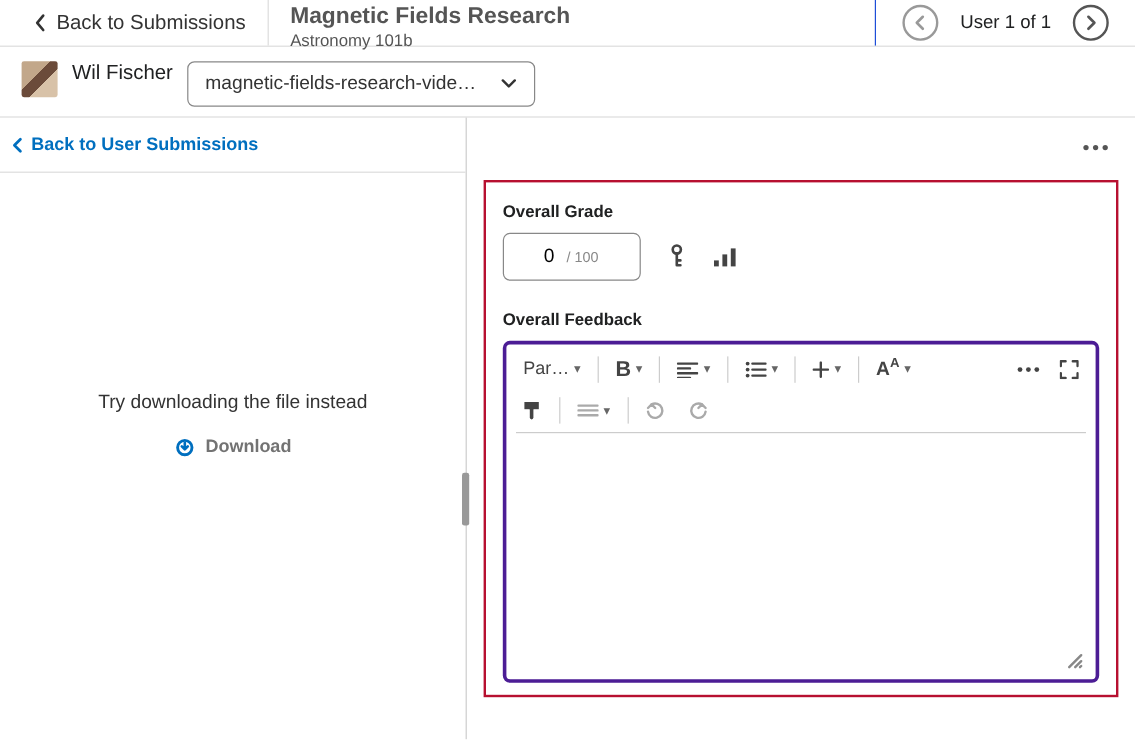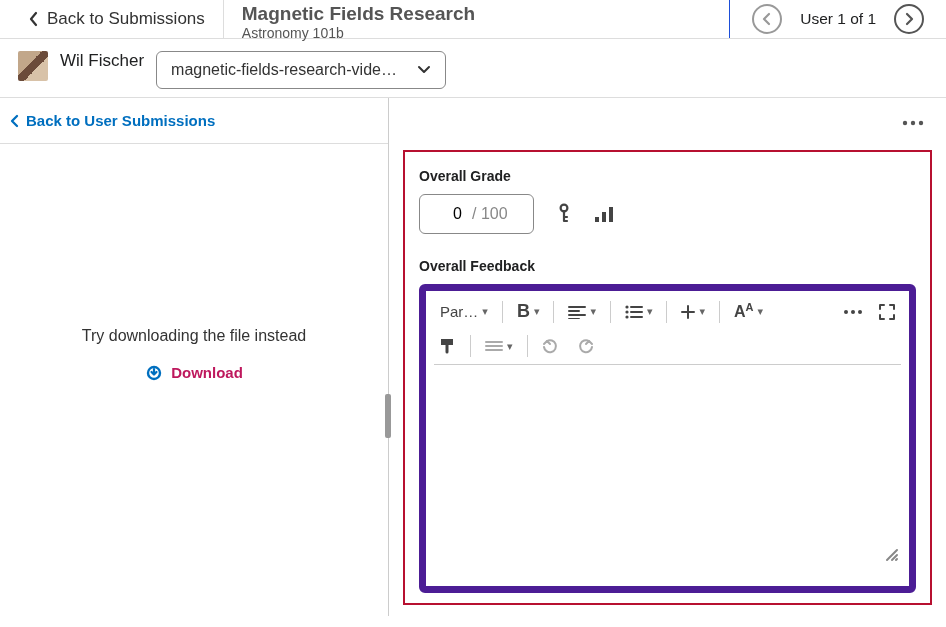--- a/index.html
+++ b/index.html
@@ -24,35 +24,35 @@
   .dd { display:flex; align-items:center; justify-content:space-between; border:1px solid #888; border-radius:6px; width:290px; height:38px; padding:0 14px; cursor:pointer; font-size:16px; color:#333;}
   .dd-text{ white-space:nowrap; overflow:hidden; text-overflow:ellipsis; max-width:240px;}
 
   
   .body { display:flex; height:519px; border-top:1px solid #ddd;}
   .lpane { width:389px; border-right:1px solid #ccc; position:relative;}
   .back-sub { display:flex; align-items:center; gap:6px; color:#006fbf; font-weight:600; font-size:15px; padding:14px 10px; border-bottom:1px solid #ddd; cursor:pointer;}
   .preview { height:420px; display:flex; flex-direction:column; align-items:center; justify-content:center; text-align:center; padding:0 18px;}
   .pv-h{ font-size:25px; color:#222; margin-bottom:30px;}
   .pv-sub{ font-size:16px; color:#333; margin-bottom:18px;}
-  .pv-dl{ display:flex; align-items:center; gap:8px; color:#be185d; font-weight:600; font-size:15px; cursor:pointer;}
+  .pv-dl{ display:flex; align-items:center; gap:8px; color:#737373; font-weight:600; font-size:15px; cursor:pointer;}
 
   .handle{ position:absolute; right:-3px; top:296px; width:6px; height:44px; background:#999; border-radius:2px;}
 
   .rpane { flex:1; position:relative; padding:20px 14px 0 14px;}
   .dots-btn{ position:absolute; top:22px; right:22px; cursor:pointer; color:#555;}
   .red-box{ border:2px solid #b71030; margin-top:32px; padding:12px 14px 10px 14px;}
   .lbl{ font-weight:700; font-size:14px; margin:4px 0 10px 0;}
   .grade-row{ display:flex; align-items:center; gap:22px;}
   .grade-inp{ display:flex; align-items:center; border:1px solid #888; border-radius:6px; height:40px; padding:0 14px; gap:8px; width:115px;}
   .grade-inp input{ border:none; outline:none; width:30px; text-align:right; font-size:16px;}
-  .grade-max{ color:#888; font-size:16px;}
+  .grade-max{ color:#888; font-size:12px;}
   .key-ic,.bars-ic{ color:#444; cursor:pointer;}
 
-  .editor{ border:7px solid #4c1d95; border-radius:6px; margin-top:8px; padding-bottom:22px;}
+  .editor{ border:3px solid #4c1d95; border-radius:6px; margin-top:8px; padding-bottom:6px;}
   .tb{ display:flex; align-items:center; gap:4px; padding:6px 8px 2px 8px; flex-wrap:wrap;}
   .tcell{ display:flex; align-items:center; gap:4px; padding:4px 6px; color:#444; cursor:pointer; font-size:15px;}
   .vsep{ width:1px; height:22px; background:#ccc; margin:0 4px;}
   .par{ min-width:48px;}
   .chev{ font-size:11px; color:#666;}
   .faded{ color:#aaa;}
   .edit-area{ border-top:1px solid #ccc; margin:4px 8px 0 8px; height:200px; position:relative;}
   .resize-h{ position:absolute; right:2px; bottom:2px; color:#888;}
   .miniB{ font-weight:800; font-size:18px;}
   svg{ display:block;}

